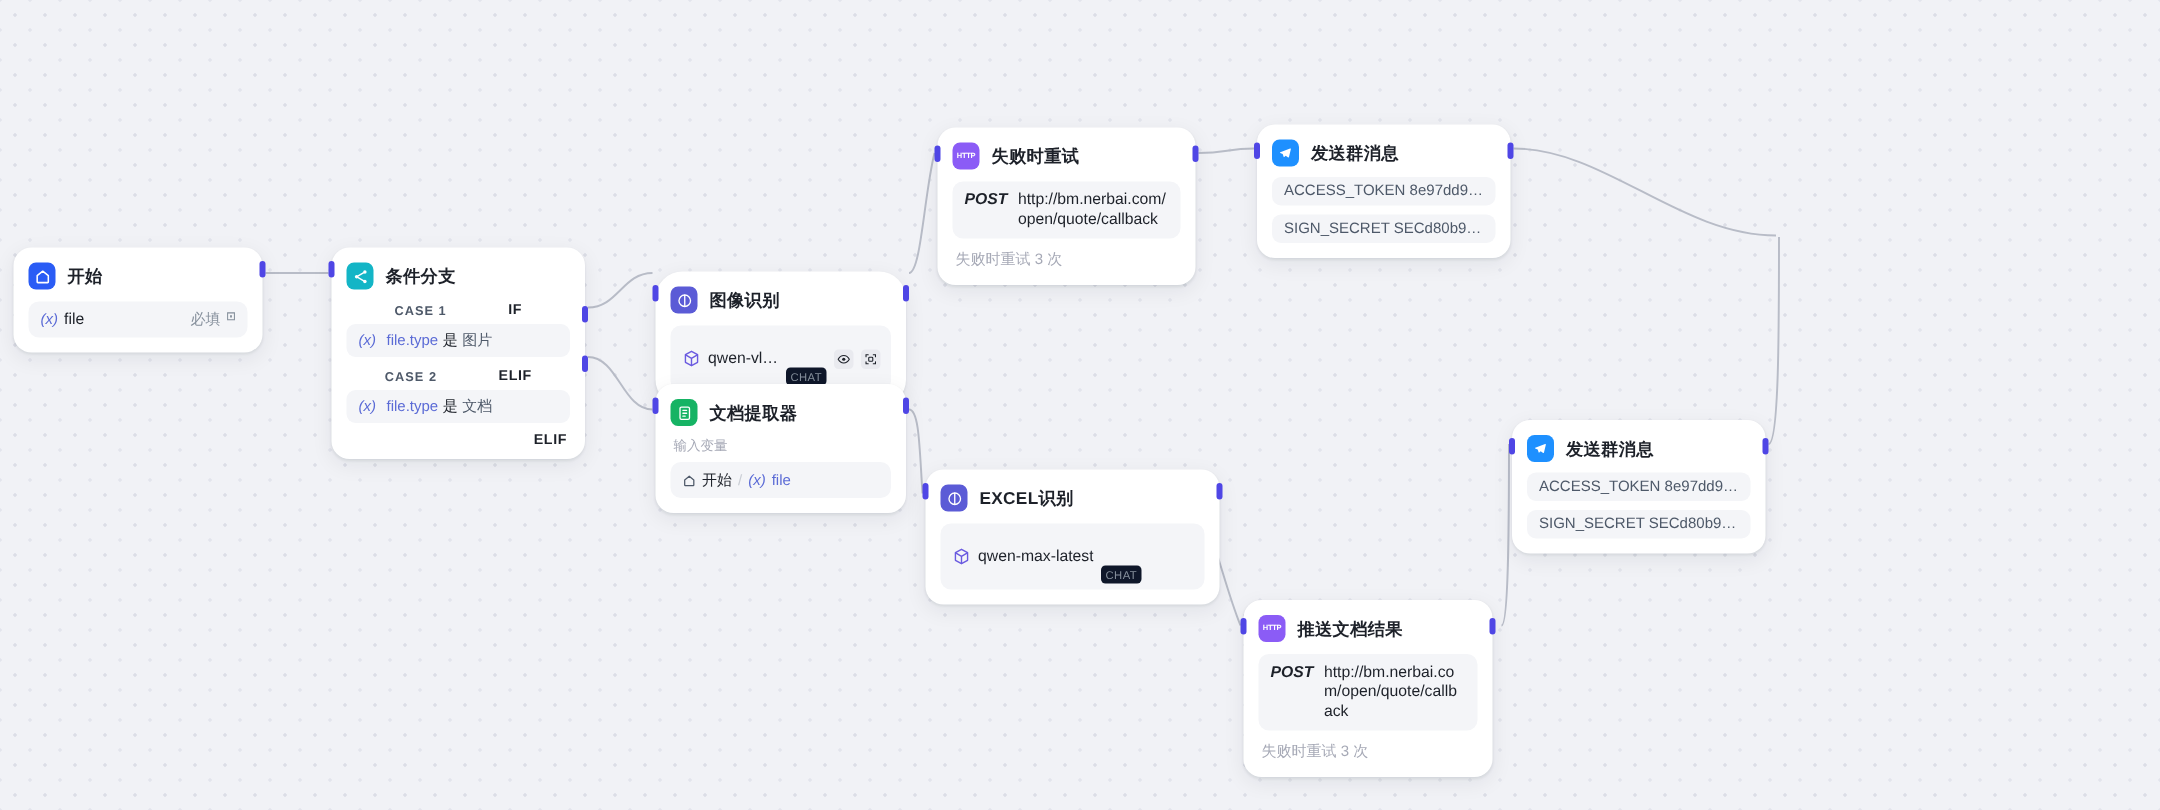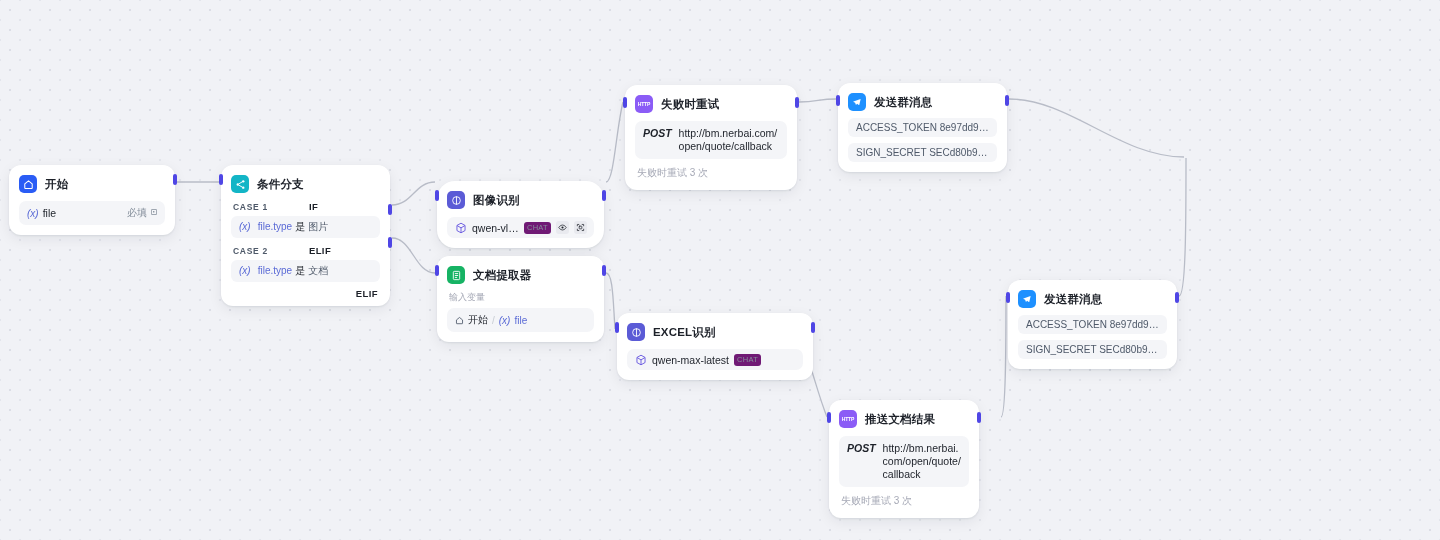--- a/index.html
+++ b/index.html
@@ -105,21 +105,21 @@
   .port.r { right: -2px; }
 
   
   #node-start { left: 9px; top: 165px; width: 166px; }
   #node-start .row-grey { justify-content: space-between; }
 
   
   #node-cond { left: 221px; top: 165px; width: 169px; padding-bottom: 6px;}
   .case-head {
     display: flex;
-    justify-content: flex-start;
+    justify-content: center;
     align-items: center;
     margin-top: 7px;
     padding: 0 2px;
   }
   .case-label {
     font-size: 8.5px;
     font-weight: bold;
     color: #4e5969;
     letter-spacing: .7px;
   }
@@ -169,25 +169,26 @@
   .model-name {
     font-size: 10.5px;
     color: #1d2129;
     white-space: nowrap;
     overflow: hidden;
     text-overflow: ellipsis;
   }
   .chip {
     font-size: 7.5px;
     color: #86909c;
-    background: #701a75;
+    background: #0f172a;
     border-radius: 3px;
     padding: 1.5px 3px;
     letter-spacing: .3px;
     flex: 0 0 auto;
+    margin-top: 24px;
   }
   .mini-btn {
     width: 13px; height: 13px;
     border-radius: 3px;
     background: #e9eaef;
     display: flex; align-items: center; justify-content: center;
     flex: 0 0 13px;
     color: #1d2129;
   }
 
@@ -201,21 +202,21 @@
     font-size: 10px;
     display: flex;
     align-items: center;
     gap: 4px;
   }
   .inline-ref .sep { color: #c9cdd4; }
   .small-lbl { font-size: 9px; color: #a6a9b6; margin-top: 6px; padding-left: 2px;}
 
   
   #node-http1 { left: 625px; top: 85px; width: 172px; }
-  #node-http2 { left: 829px; top: 400px; width: 150px; }
+  #node-http2 { left: 829px; top: 400px; width: 166px; }
   .url-row {
     margin-top: 7px;
     background: #f4f5f8;
     border-radius: 7px;
     padding: 6px 8px;
     display: flex;
     gap: 7px;
     align-items: flex-start;
   }
   .method {

